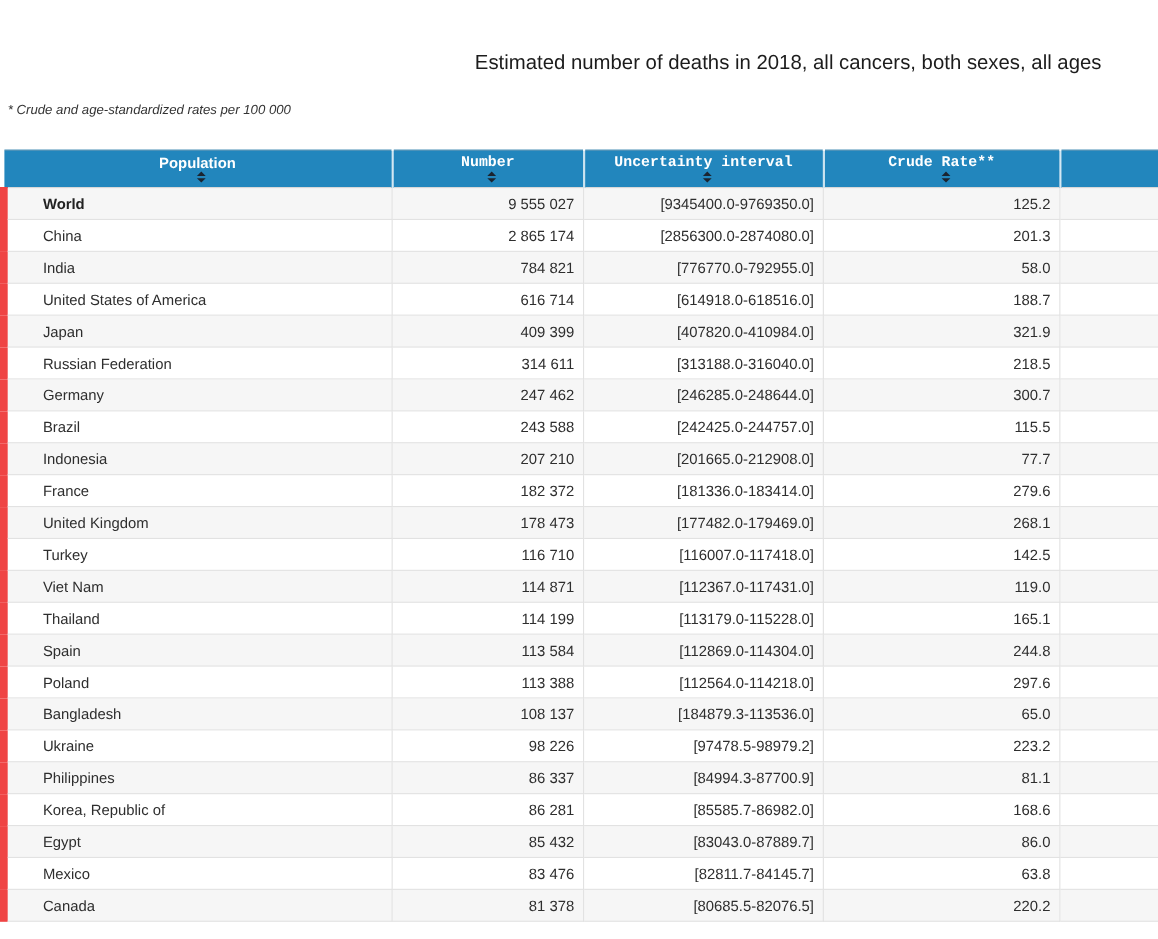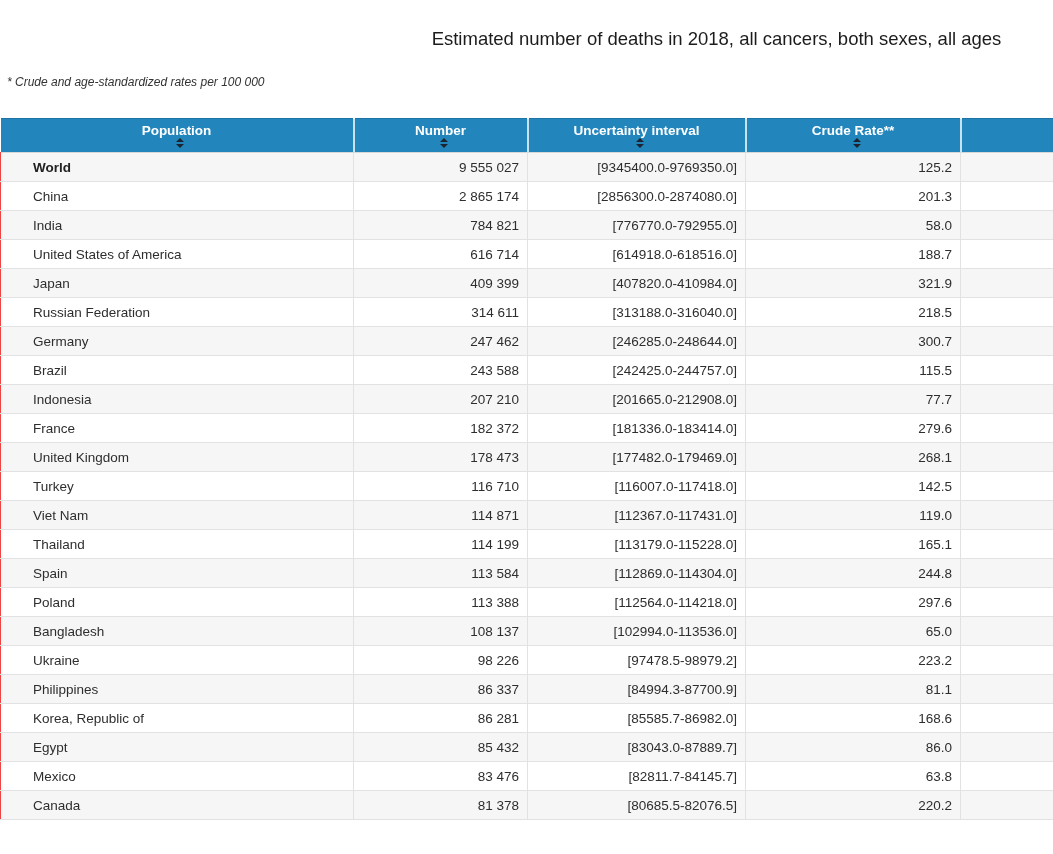--- a/index.html
+++ b/index.html
@@ -4,21 +4,21 @@
 <style>
   * { margin:0; padding:0; box-sizing:border-box; }
   html,body { background:#ffffff; }
   body {
     width:1053px; height:854px; overflow:hidden;
     font-family:"Liberation Sans","DejaVu Sans",sans-serif;
     color:#333;
   }
   .page { width:1053px; height:854px; overflow:hidden; position:relative; background:#fff; }
 
-  .title-wrap { padding-top:26px; }
+  .title-wrap { padding-top:26px;margin-top:18px; }
   .page-title {
     margin-left:380px; width:673px; text-align:center;
     font-size:18.5px; line-height:25px; color:#1c1c1c; font-weight:400;
     white-space:nowrap;
   }
   .note {
     margin:24px 16px 0 7px;
     font-size:12px; font-style:italic; color:#333; line-height:15px;
   }
 
@@ -35,40 +35,40 @@
   thead th {
     background:#2286bd; color:#fff; font-size:13.5px; font-weight:600;
     height:28px; padding:4px 8px; vertical-align:middle;
     border-right:2px solid rgba(255,255,255,0.75);
     border-top:1px solid #1d74a4;
     cursor:pointer; user-select:none;
   }
   thead th:last-child { border-right:none; }
   .th-inner { display:flex; align-items:center;flex-direction:column; }
   .th-inner.spread { justify-content:space-between; }
-  .th-inner.endward { justify-content:flex-start; }
+  .th-inner.endward { justify-content:flex-start;font-family:Liberation Mono, monospace; }
   .th-label { white-space:nowrap; }
 
   .sort-icon { display:inline-flex; flex-direction:column; align-items:center; margin-left:7px; }
   .sort-icon .tri-up {
     width:0; height:0; border-left:4px solid transparent; border-right:4px solid transparent;
     border-bottom:4px solid #1b2430; margin-bottom:2px;
   }
   .sort-icon .tri-down {
     width:0; height:0; border-left:4px solid transparent; border-right:4px solid transparent;
     border-top:4px solid #1b2430;
   }
 
   tbody td {
     height:29px; padding:4px 8px; font-size:13.5px; color:#2e2e2e;
     border-bottom:1px solid #e2e2e2; border-right:1px solid #e2e2e2;
     vertical-align:middle; white-space:nowrap; overflow:hidden;
     background:#fff;
   }
-  tbody td:first-child { border-left:1px solid #ef4444;padding-left:32px; }
+  tbody td:first-child { border-left:7px solid #ef4444;padding-left:32px; }
   tbody tr:nth-child(odd) td { background:#f6f6f6; }
   tbody tr:first-child td { border-top:1px solid #d8d8d8; }
   .left  { text-align:left; }
   .right { text-align:right; }
   .bold  { font-weight:700; color:#222; }
 </style>
 </head>
 <body>
 
 <div class="page">
@@ -241,21 +241,21 @@
         <tr>
           <td class="left">Poland</td>
           <td class="right">113 388</td>
           <td class="right">[112564.0-114218.0]</td>
           <td class="right">297.6</td>
           <td class="right"></td>
         </tr>
         <tr>
           <td class="left">Bangladesh</td>
           <td class="right">108 137</td>
-          <td class="right">[102994.0-113536.0]</td>
+          <td class="right">[184879.3-113536.0]</td>
           <td class="right">65.0</td>
           <td class="right"></td>
         </tr>
         <tr>
           <td class="left">Ukraine</td>
           <td class="right">98 226</td>
           <td class="right">[97478.5-98979.2]</td>
           <td class="right">223.2</td>
           <td class="right"></td>
         </tr>

